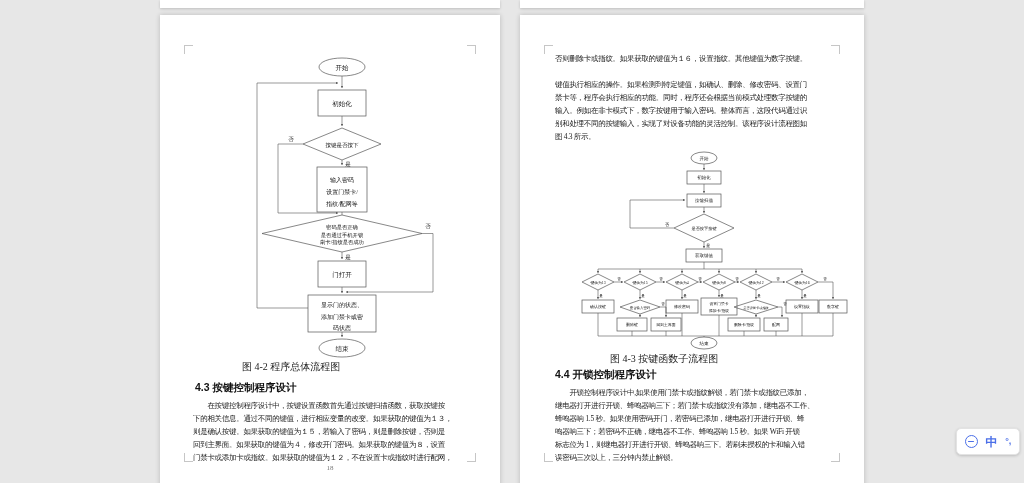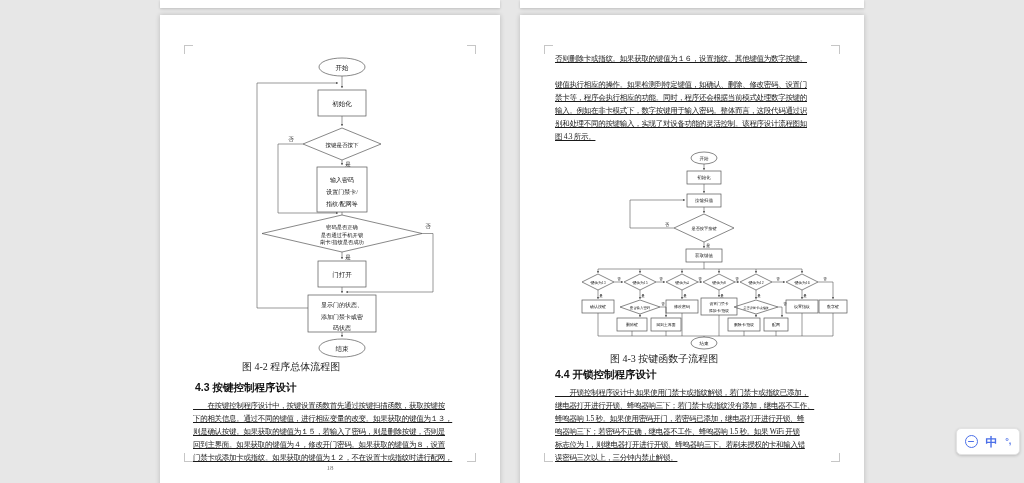--- a/index.html
+++ b/index.html
@@ -13,21 +13,21 @@
   .page{position:absolute;top:15px;height:480px;background:#fff;box-shadow:0 0 5px rgba(0,0,0,.20);}
   .page.l{left:160px;width:340px;}
   .page.r{left:520px;width:344px;}
   
   .cm{position:absolute;width:8px;height:8px;border:0 solid #c6c6c6;}
   .cm.tl{left:24px;top:30px;border-top-width:1px;border-left-width:1px;}
   .cm.tr{right:24px;top:30px;border-top-width:1px;border-right-width:1px;}
   .cm.bl{left:24px;top:438px;border-bottom-width:1px;border-left-width:1px;}
   .cm.br{right:24px;top:438px;border-bottom-width:1px;border-right-width:1px;}
   
-  .bline{position:absolute;font-size:7.5px;line-height:13px;letter-spacing:-.3px;white-space:nowrap;color:#1a1a1a;text-decoration:underline;}
+  .bline{position:absolute;font-size:7.5px;line-height:13px;letter-spacing:-.3px;white-space:nowrap;color:#1a1a1a;}
   .heading{position:absolute;font-family:"Liberation Sans","DejaVu Sans",sans-serif;font-weight:bold;
            font-size:10.5px;color:#111;white-space:nowrap;}
   .caption{position:absolute;font-size:10px;color:#222;text-align:left;width:200px;white-space:nowrap;}
   .pnum{position:absolute;left:0;top:449px;width:100%;text-align:center;font-size:7px;color:#777;}
   
   svg{position:absolute;}
   svg text{fill:#111;font-family:"Liberation Serif","DejaVu Serif",serif;text-anchor:middle;}
   svg .shape{fill:none;stroke:#555;stroke-width:.7;}
   svg .wire{fill:none;stroke:#555;stroke-width:.6;}
   

